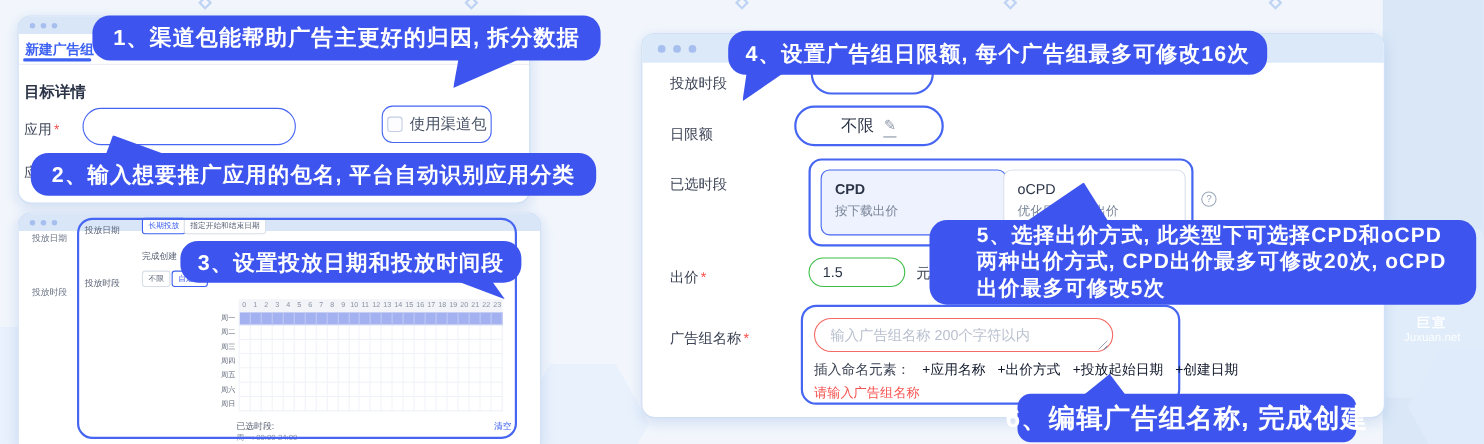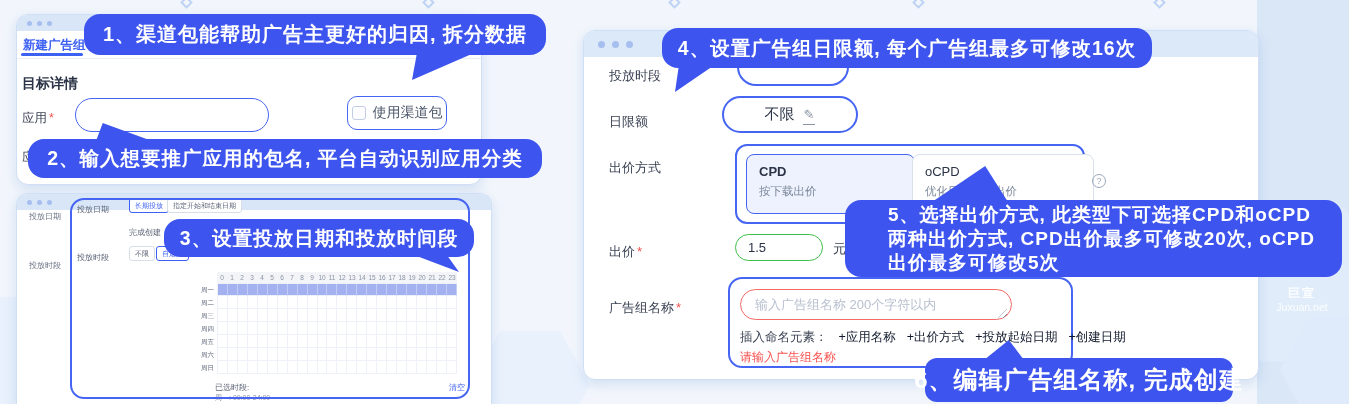--- a/index.html
+++ b/index.html
@@ -388,42 +388,42 @@
 <div class="hl" style="left:70px;top:198px;width:400px;height:201px;z-index:5;"></div>
 
 <div class="window" style="left:583px;top:30px;width:676px;height:350px;">
   <div class="win-header" style="height:26px;padding-left:14px;gap:7px;background:#dbe9f9;">
     <span class="dot" style="width:7px;height:7px;"></span>
     <span class="dot" style="width:7px;height:7px;"></span>
     <span class="dot" style="width:7px;height:7px;"></span>
   </div>
   <div class="abs p3-label" style="left:25px;top:36px;">投放时段</div>
   <div class="abs p3-label" style="left:25px;top:82px;">日限额</div>
-  <div class="abs p3-label" style="left:25px;top:128px;">出价方式</div>
+  <div class="abs p3-label" style="left:25px;top:128px;">已选时段</div>
   <div class="abs p3-label" style="left:25px;top:212px;">
     <span>出价</span><span class="star">*</span>
   </div>
   <div class="abs p3-label" style="left:25px;top:268px;">
     <span>广告组名称</span><span class="star">*</span>
   </div>
 </div>
 
 <div class="abs value-box" style="left:737px;top:46px;width:112px;height:40px;"></div>
 
 <div class="abs value-box" style="left:722px;top:96px;width:136px;height:37px;">
   <span class="value-text">不限</span>
   <span class="edit-wrap"><span class="edit-icon">✎</span></span>
 </div>
 
 <div class="hl" style="left:735px;top:144px;width:350px;height:80px;border-radius:12px;">
   <div class="card cpd" style="left:9px;top:8px;width:169px;height:60px;">
     <div class="card-title">CPD</div>
     <div class="card-desc">按下载出价</div>
   </div>
-  <div class="card ocpd" style="left:175px;top:8px;width:182px;height:60px;">
+  <div class="card ocpd" style="left:175px;top:8px;width:166px;height:60px;">
     <div class="card-title" style="font-weight:normal;">oCPD</div>
     <div class="card-desc">优化目标转化出价</div>
   </div>
 </div>
 <div class="abs help-circle" style="left:1092px;top:174px;">?</div>
 
 <input class="abs bid-input" style="left: 735px; top: 234px; width: 88px; height: 27px;" value="1.5">
 <div class="abs p3-label" style="left:833px;top:240px;z-index:4;">元/下载</div>
 
 <div class="hl" style="left:728px;top:277px;width:345px;height:91px;"></div>

